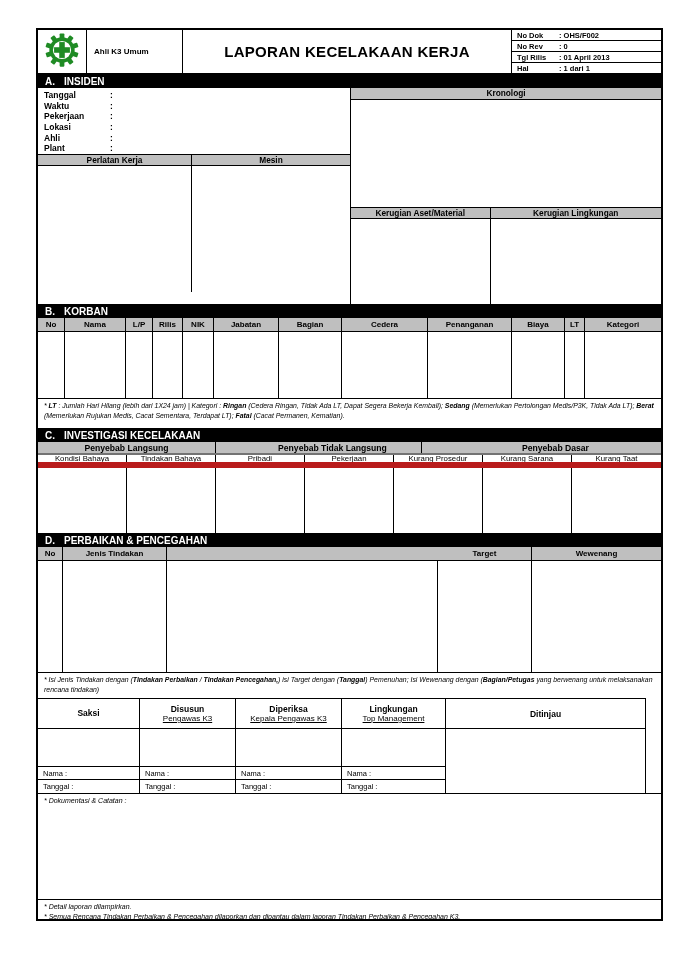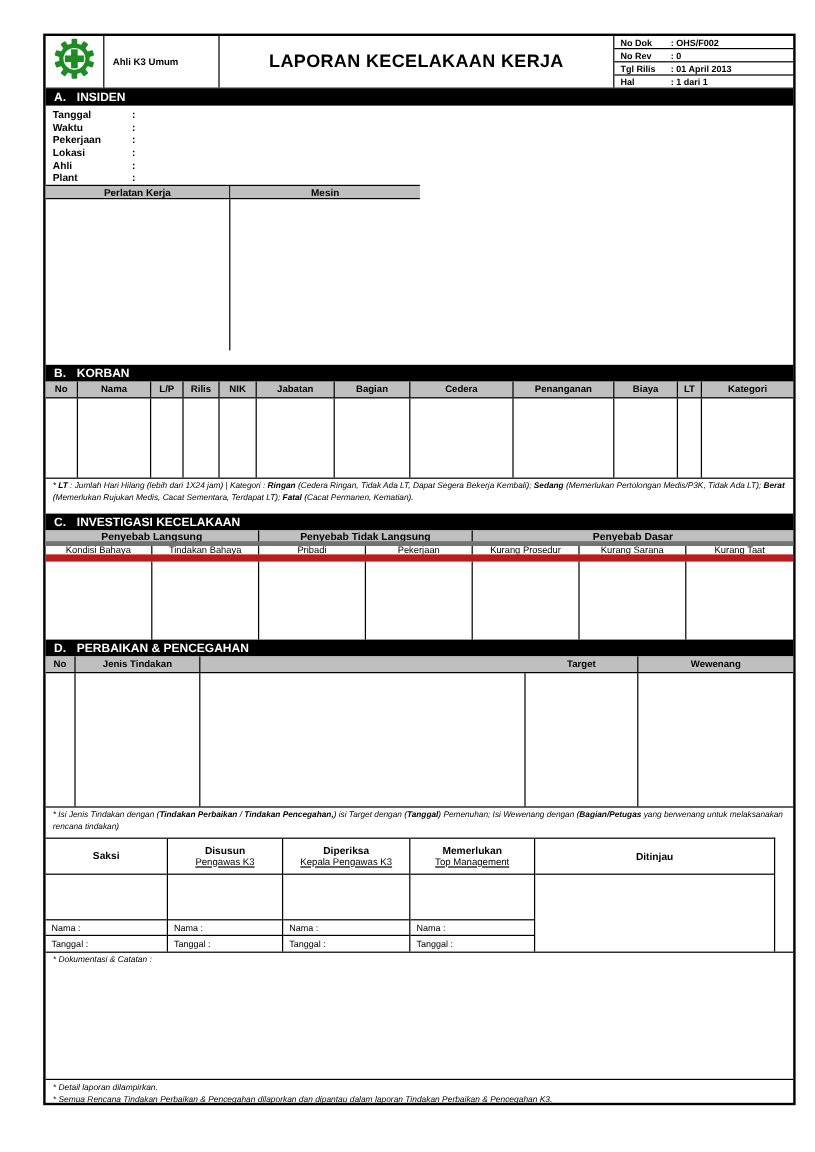--- a/index.html
+++ b/index.html
@@ -48,21 +48,21 @@
   
   .trow { display:flex; }
   .tcell { border-right:1px solid #000; display:flex; align-items:center; justify-content:center;
            overflow:hidden; }
   .tcell:last-child { border-right:none; }
   .thead { background:#bfbfbf; border-bottom:1px solid #000; font-size:8px; font-weight:bold; }
   .note-area { border-top:1px solid #000; font-size:6.9px; font-style:italic;
                padding:2px 6px 0 6px; line-height:1.45; }
   .note-area .bold { font-weight:bold; }
   
-  .cghead { background:#bfbfbf; border-bottom:4px solid #737373; font-size:8.6px; font-weight:bold; height:13px; }
+  .cghead { background:#bfbfbf; border-bottom:2px solid #737373; font-size:8.6px; font-weight:bold; height:13px;gap:28px; }
   .cshead { border-bottom:6px solid #b91c1c; font-size:7.8px; height:13px; }
   
   .sig-table { display:flex; width:608px; height:95px; border-top:1px solid #000;
                border-right:1px solid #000; }
   .sig-col { display:flex; flex-direction:column; border-right:1px solid #000; }
   .sig-col:last-child { border-right:none; }
   .sig-head { height:30px; border-bottom:1px solid #000; display:flex; flex-direction:column;
               justify-content:center; align-items:center; }
   .sig-title { font-size:8.5px; font-weight:bold; }
   .sig-sub { font-size:8px; text-decoration:underline; }
@@ -175,20 +175,32 @@
       <div class="gbox-row" style="height:64px;">
         <div class="bdr-r" style="width:154px;"></div>
         <div style="width:158px;"></div>
       </div>
       <div class="gbox-row" style="height:62px;">
         <div class="bdr-r" style="width:154px;"></div>
         <div style="width:158px;"></div>
       </div>
     </div>
 
+    <div class="seca-right">
+      <div class="gray kron-hdr">Kronologi</div>
+      <div class="kron-box"></div>
+      <div class="ghdr-row" style="border-top:1px solid #000;">
+        <div class="gray bdr-r" style="width:45%;">Kerugian Aset/Material</div>
+        <div class="gray" style="width:55%;">Kerugian Lingkungan</div>
+      </div>
+      <div class="gbox-row" style="flex:1;">
+        <div class="bdr-r" style="width:45%;"></div>
+        <div style="width:55%;"></div>
+      </div>
+    </div>
   </div>
 
   <div class="secbar">
     <span class="letter">B.</span>
     <span>KORBAN</span>
   </div>
 
   <div class="trow thead" style="height:14px;">
     <div class="tcell" style="width:27px;">No</div>
     <div class="tcell" style="width:61px;">Nama</div>
@@ -293,21 +305,21 @@
       <div class="sig-head">
         <div class="sig-title">Diperiksa</div>
         <div class="sig-sub">Kepala Pengawas K3</div>
       </div>
       <div class="sig-space"></div>
       <div class="sig-line">Nama :</div>
       <div class="sig-line">Tanggal :</div>
     </div>
     <div class="sig-col" style="width:104px;">
       <div class="sig-head">
-        <div class="sig-title">Memerlukan</div>
+        <div class="sig-title">Lingkungan</div>
         <div class="sig-sub">Top Management</div>
       </div>
       <div class="sig-space"></div>
       <div class="sig-line">Nama :</div>
       <div class="sig-line">Tanggal :</div>
     </div>
     <div class="sig-col" style="flex:1;">
       <div class="sig-head">
         <div class="sig-title">Ditinjau</div>
       </div>

